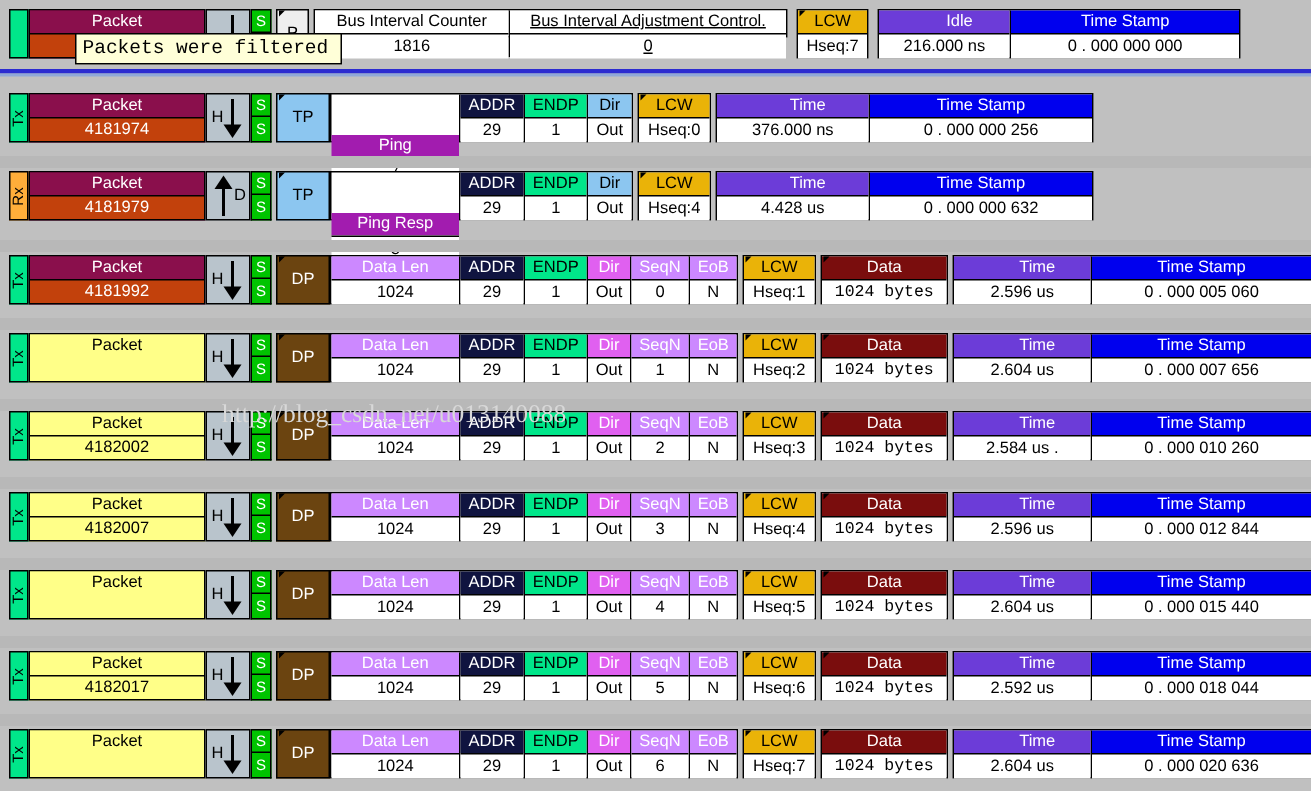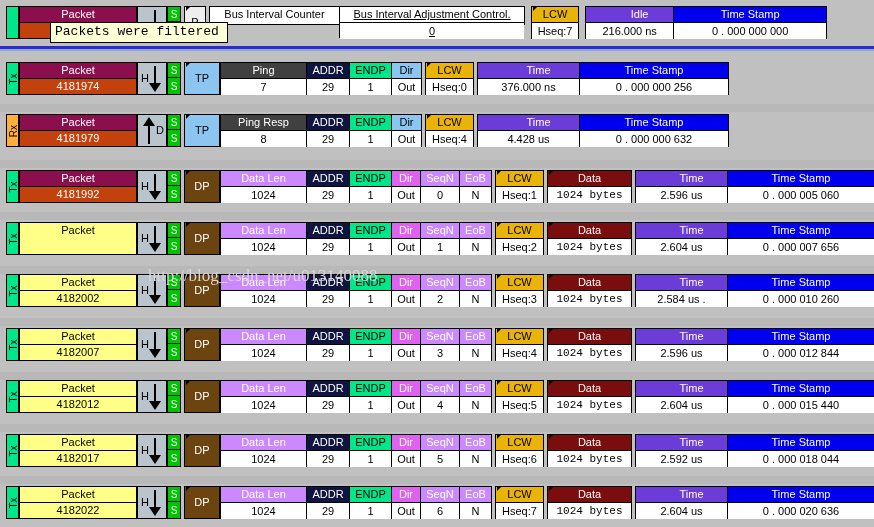--- a/index.html
+++ b/index.html
@@ -14,21 +14,21 @@
   }
   .sep{display:inline-block;width:3px;height:1px;vertical-align:top;}
 
   
   .c-purple{background:#6c3cd8;color:#fff;padding-left:20px;}
   .c-blue{background:#0000ee;color:#fff;}
   .c-lilac{background:#cc88ff;color:#fff;}
   .c-navy{background:#101440;color:#fff;}
   .c-green{background:#00e68a;color:#000;}
   .c-magenta{background:#e060f0;color:#fff;}
-  .c-orange{background:#404040;color:#fff;}
+  .c-orange{background:#a21caf;color:#fff;margin-top:27px;}
   .c-peach{background:#eab308;color:#000;}
   .c-darkred{background:#7a0d0d;color:#fff;}
   .c-maroon{background:#8a0f4c;color:#fff;}
   .c-yellow{background:#ffff88;color:#000;}
   .c-brown{background:#6b4410;color:#fff;}
   .c-skyblue{background:#8cc6f0;color:#000;}
   .c-white{background:#eeeeee;color:#000;}
 
   .mono{font-family:"Liberation Mono", monospace;font-size:11px;letter-spacing:0px;}
 
@@ -119,20 +119,21 @@
           <polygon points="11,20 23,20 17,29" fill="#000"></polygon>
         </svg>
       </div><div class="flags">
         <div>S</div>
         <div>S</div>
       </div><span class="sep"></span><div class="tag c-white" style="width:22px;">
         <span class="corner"></span>
         <span class="t">P</span>
       </div><span class="sep"></span><div class="businfo"><div class="fld" style="width:130px;">
           <div class="hd">Bus Interval Counter</div>
+          <div class="vl">1816</div>
         </div><div class="fld" style="width:184px;text-decoration:underline;">
           <div class="hd">Bus Interval Adjustment Control.</div>
           <div class="vl">0</div>
         </div></div><span class="sep"></span>
       <div class="one" style="width:48px;">
         <span class="corner"></span>
         <div class="hd c-peach">LCW</div>
         <div class="vl">Hseq:7</div>
       </div><span class="sep"></span>
       <div class="grp"><div class="fld" style="width:88px;">
@@ -189,34 +190,34 @@
     </div>
     <div class="stripe" style="top: 318px;"></div>
     <div class="row" style="top: 328px;">
       <div class="rowinner"><div class="status st-tx"><span>Tx</span></div><div class="pkt c-yellow"><div class="hd c-maroon">Packet</div><div class="vl">4182007</div></div><div class="arrow"><svg width="28" height="31" viewBox="0 0 28 31" style="left:0;top:0;">
             <line x1="17" y1="3" x2="17" y2="22" stroke="#000" stroke-width="2"></line>
             <polygon points="11,20 23,20 17,29" fill="#000"></polygon>
           </svg><span class="lbl" style="left:3px;top:10px;">H</span></div><div class="flags"><div>S</div><div>S</div></div><span class="sep"></span><div class="tag c-brown"><span class="corner"></span><span class="t">DP</span></div><div class="grp"><div class="fld" style="width:86px;"><div class="hd c-lilac">Data Len</div><div class="vl">1024</div></div><div class="fld" style="width:43px;"><div class="hd c-navy">ADDR</div><div class="vl">29</div></div><div class="fld" style="width:42px;"><div class="hd c-green">ENDP</div><div class="vl">1</div></div><div class="fld" style="width:29px;"><div class="hd c-magenta">Dir</div><div class="vl">Out</div></div><div class="fld" style="width:39px;"><div class="hd c-lilac">SeqN</div><div class="vl">3</div></div><div class="fld" style="width:31px;"><div class="hd c-lilac">EoB</div><div class="vl">N</div></div></div><span class="sep"></span><div class="one" style="width:49px;"><span class="corner"></span><div class="hd c-peach">LCW</div><div class="vl">Hseq:4</div></div><span class="sep"></span><div class="one" style="width:85px;"><span class="corner"></span><div class="hd c-darkred">Data</div><div class="vl mono">1024 bytes</div></div><span class="sep"></span><div class="grp"><div class="fld" style="width:92px;"><div class="hd c-purple">Time</div><div class="vl">2.596 us</div></div><div class="fld" style="width:146px;"><div class="hd c-blue">Time Stamp</div><div class="vl">0 . 000 012 844</div></div></div></div>
     </div>
     <div class="stripe" style="top: 372px;"></div>
     <div class="row" style="top: 380px;">
-      <div class="rowinner"><div class="status st-tx"><span>Tx</span></div><div class="pkt c-yellow"><div class="hd c-maroon">Packet</div><div class="vl">4182012</div></div><div class="arrow"><svg width="28" height="31" viewBox="0 0 28 31" style="left:0;top:0;">
+      <div class="rowinner"><div class="status st-tx"><span>Tx</span></div><div class="pkt c-yellow"><div class="hd c-maroon">Packet</div></div><div class="arrow"><svg width="28" height="31" viewBox="0 0 28 31" style="left:0;top:0;">
             <line x1="17" y1="3" x2="17" y2="22" stroke="#000" stroke-width="2"></line>
             <polygon points="11,20 23,20 17,29" fill="#000"></polygon>
           </svg><span class="lbl" style="left:3px;top:10px;">H</span></div><div class="flags"><div>S</div><div>S</div></div><span class="sep"></span><div class="tag c-brown"><span class="corner"></span><span class="t">DP</span></div><div class="grp"><div class="fld" style="width:86px;"><div class="hd c-lilac">Data Len</div><div class="vl">1024</div></div><div class="fld" style="width:43px;"><div class="hd c-navy">ADDR</div><div class="vl">29</div></div><div class="fld" style="width:42px;"><div class="hd c-green">ENDP</div><div class="vl">1</div></div><div class="fld" style="width:29px;"><div class="hd c-magenta">Dir</div><div class="vl">Out</div></div><div class="fld" style="width:39px;"><div class="hd c-lilac">SeqN</div><div class="vl">4</div></div><div class="fld" style="width:31px;"><div class="hd c-lilac">EoB</div><div class="vl">N</div></div></div><span class="sep"></span><div class="one" style="width:49px;"><span class="corner"></span><div class="hd c-peach">LCW</div><div class="vl">Hseq:5</div></div><span class="sep"></span><div class="one" style="width:85px;"><span class="corner"></span><div class="hd c-darkred">Data</div><div class="vl mono">1024 bytes</div></div><span class="sep"></span><div class="grp"><div class="fld" style="width:92px;"><div class="hd c-purple">Time</div><div class="vl">2.604 us</div></div><div class="fld" style="width:146px;"><div class="hd c-blue">Time Stamp</div><div class="vl">0 . 000 015 440</div></div></div></div>
     </div>
     <div class="stripe" style="top: 424px;"></div>
     <div class="row" style="top: 434px;">
       <div class="rowinner"><div class="status st-tx"><span>Tx</span></div><div class="pkt c-yellow"><div class="hd c-maroon">Packet</div><div class="vl">4182017</div></div><div class="arrow"><svg width="28" height="31" viewBox="0 0 28 31" style="left:0;top:0;">
             <line x1="17" y1="3" x2="17" y2="22" stroke="#000" stroke-width="2"></line>
             <polygon points="11,20 23,20 17,29" fill="#000"></polygon>
           </svg><span class="lbl" style="left:3px;top:10px;">H</span></div><div class="flags"><div>S</div><div>S</div></div><span class="sep"></span><div class="tag c-brown"><span class="corner"></span><span class="t">DP</span></div><div class="grp"><div class="fld" style="width:86px;"><div class="hd c-lilac">Data Len</div><div class="vl">1024</div></div><div class="fld" style="width:43px;"><div class="hd c-navy">ADDR</div><div class="vl">29</div></div><div class="fld" style="width:42px;"><div class="hd c-green">ENDP</div><div class="vl">1</div></div><div class="fld" style="width:29px;"><div class="hd c-magenta">Dir</div><div class="vl">Out</div></div><div class="fld" style="width:39px;"><div class="hd c-lilac">SeqN</div><div class="vl">5</div></div><div class="fld" style="width:31px;"><div class="hd c-lilac">EoB</div><div class="vl">N</div></div></div><span class="sep"></span><div class="one" style="width:49px;"><span class="corner"></span><div class="hd c-peach">LCW</div><div class="vl">Hseq:6</div></div><span class="sep"></span><div class="one" style="width:85px;"><span class="corner"></span><div class="hd c-darkred">Data</div><div class="vl mono">1024 bytes</div></div><span class="sep"></span><div class="grp"><div class="fld" style="width:92px;"><div class="hd c-purple">Time</div><div class="vl">2.592 us</div></div><div class="fld" style="width:146px;"><div class="hd c-blue">Time Stamp</div><div class="vl">0 . 000 018 044</div></div></div></div>
     </div>
     <div class="stripe" style="top: 476px;"></div>
     <div class="row" style="top: 486px;">
-      <div class="rowinner"><div class="status st-tx"><span>Tx</span></div><div class="pkt c-yellow"><div class="hd c-maroon">Packet</div><div class="vl">4182022</div></div><div class="arrow"><svg width="28" height="31" viewBox="0 0 28 31" style="left:0;top:0;">
+      <div class="rowinner"><div class="status st-tx"><span>Tx</span></div><div class="pkt c-yellow"><div class="hd c-maroon">Packet</div></div><div class="arrow"><svg width="28" height="31" viewBox="0 0 28 31" style="left:0;top:0;">
             <line x1="17" y1="3" x2="17" y2="22" stroke="#000" stroke-width="2"></line>
             <polygon points="11,20 23,20 17,29" fill="#000"></polygon>
           </svg><span class="lbl" style="left:3px;top:10px;">H</span></div><div class="flags"><div>S</div><div>S</div></div><span class="sep"></span><div class="tag c-brown"><span class="corner"></span><span class="t">DP</span></div><div class="grp"><div class="fld" style="width:86px;"><div class="hd c-lilac">Data Len</div><div class="vl">1024</div></div><div class="fld" style="width:43px;"><div class="hd c-navy">ADDR</div><div class="vl">29</div></div><div class="fld" style="width:42px;"><div class="hd c-green">ENDP</div><div class="vl">1</div></div><div class="fld" style="width:29px;"><div class="hd c-magenta">Dir</div><div class="vl">Out</div></div><div class="fld" style="width:39px;"><div class="hd c-lilac">SeqN</div><div class="vl">6</div></div><div class="fld" style="width:31px;"><div class="hd c-lilac">EoB</div><div class="vl">N</div></div></div><span class="sep"></span><div class="one" style="width:49px;"><span class="corner"></span><div class="hd c-peach">LCW</div><div class="vl">Hseq:7</div></div><span class="sep"></span><div class="one" style="width:85px;"><span class="corner"></span><div class="hd c-darkred">Data</div><div class="vl mono">1024 bytes</div></div><span class="sep"></span><div class="grp"><div class="fld" style="width:92px;"><div class="hd c-purple">Time</div><div class="vl">2.604 us</div></div><div class="fld" style="width:146px;"><div class="hd c-blue">Time Stamp</div><div class="vl">0 . 000 020 636</div></div></div></div>
     </div>
   </div>
 
 <div id="watermark">http://blog_csdn_net/u013140088</div>
 
 </body></html>

